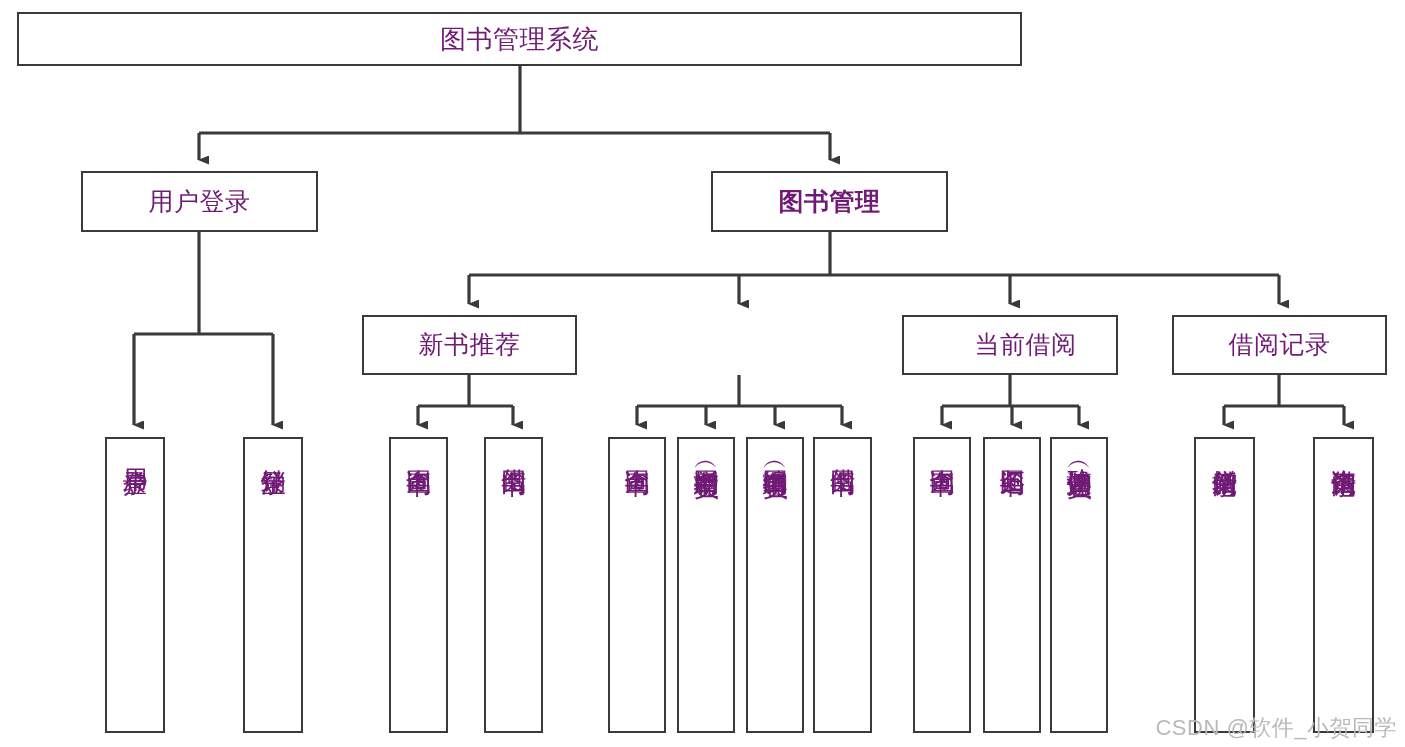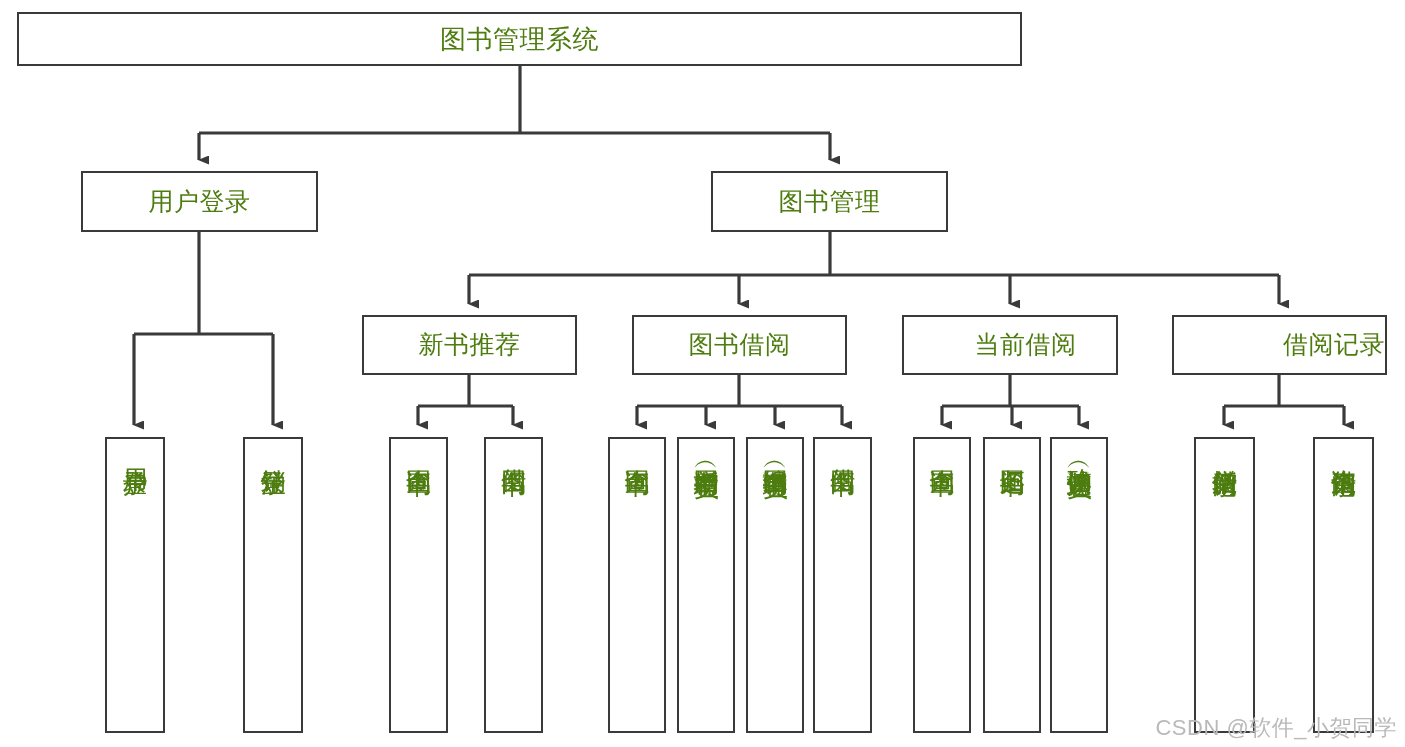--- a/index.html
+++ b/index.html
@@ -27,21 +27,21 @@
     pointer-events: none;
   }
   .node {
     position: absolute;
     box-sizing: border-box;
     background: #ffffff;
     border: 2px solid #3a3a3a;
     display: flex;
     align-items: center;
     justify-content: center;
-    color: #4d7c0f;
+    color: #701a75;
     z-index: 2;
   }
   .node .label {
     display: block;
     text-align: center;
     line-height: 1.18;
     white-space: nowrap;
   }
   
   .node.h .label {
@@ -132,34 +132,31 @@
     </g>
   </svg>
 
   <div class="node h root" style="left:17px; top:12px; width:1005px; height:54px;">
     <span class="label">图书管理系统</span>
   </div>
 
   <div class="node h" style="left:81px; top:171px; width:237px; height:61px;">
     <span class="label">用户登录</span>
   </div>
-  <div class="node h" style="left:711px; top:171px; width:237px; height:61px;">
+  <div class="node h" style="left:711px; top:171px; width:237px; height:61px;font-weight:bold;">
     <span class="label">图书管理</span>
   </div>
 
   <div class="node h" style="left:362px; top:315px; width:215px; height:60px;">
     <span class="label">新书推荐</span>
   </div>
-  <div class="node h" style="left:632px; top:315px; width:215px; height:60px;">
-    <span class="label">图书借阅</span>
-  </div>
   <div class="node h" style="left:902px; top:315px; width:216px; height:60px;padding-left:31px;">
     <span class="label">当前借阅</span>
   </div>
-  <div class="node h" style="left:1172px; top:315px; width:215px; height:60px;justify-content:flex-end;">
+  <div class="node h" style="left:1172px; top:315px; width:215px; height:60px;">
     <span class="label">借阅记录</span>
   </div>
 
   <div class="node v" style="left:105px; top:437px; width:60px; height:296px;">
     <span class="label">用户登录</span>
   </div>
   <div class="node v" style="left:243px; top:437px; width:60px; height:296px;">
     <span class="label">注销登录</span>
   </div>
 

